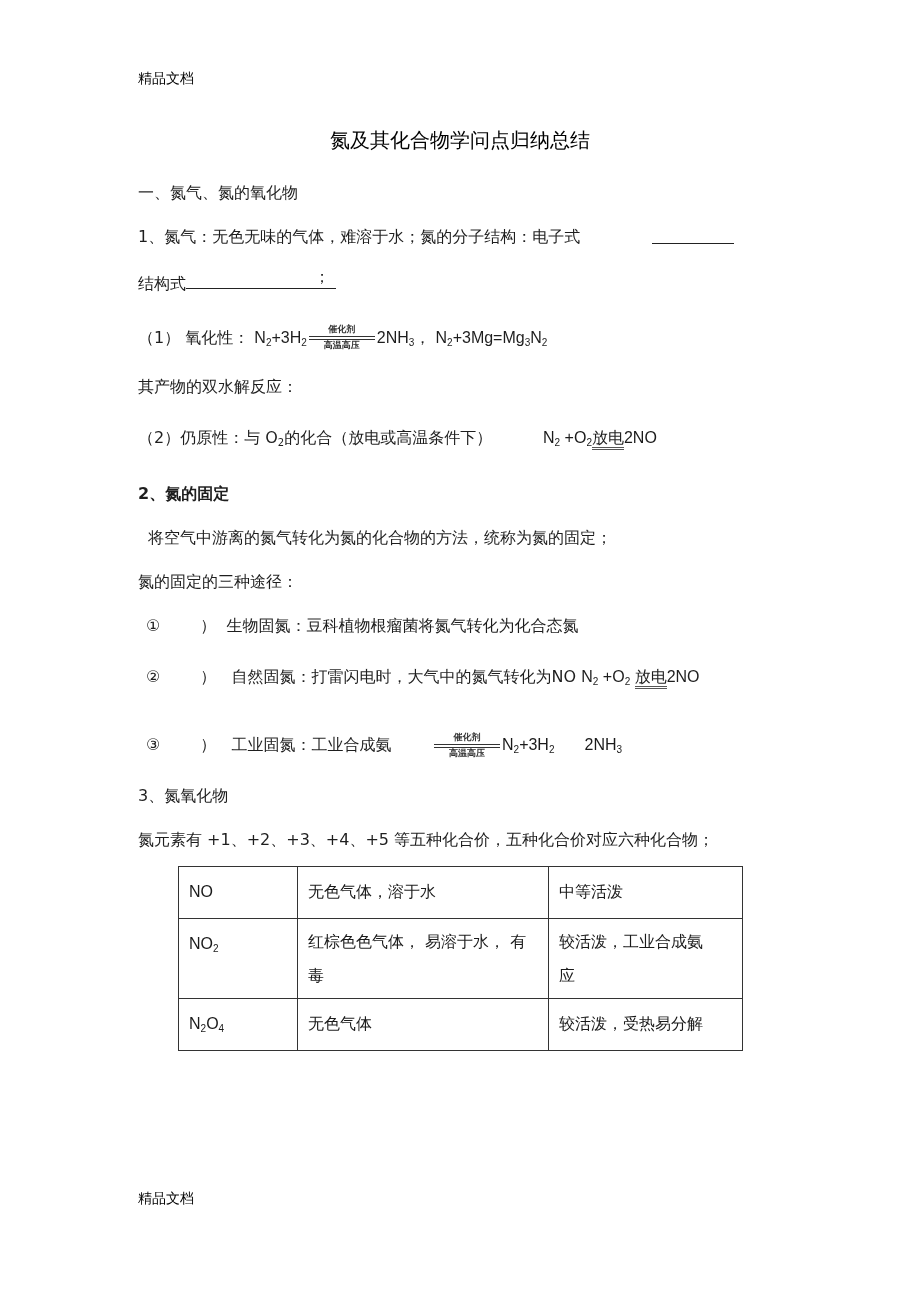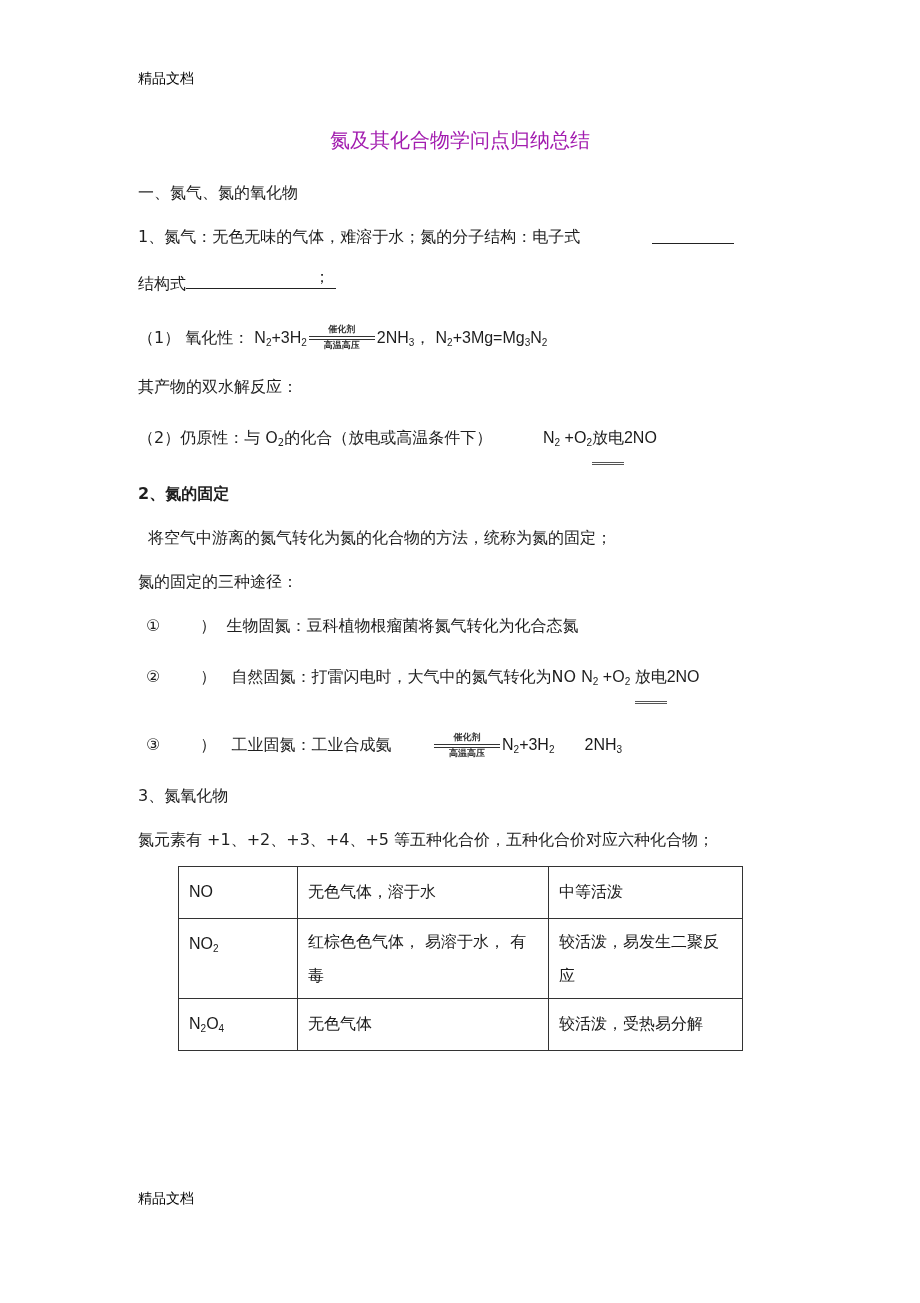--- a/index.html
+++ b/index.html
@@ -1,30 +1,30 @@
 <!DOCTYPE html>
 <html><head>
 <meta charset="utf-8">
 <style>
   html, body { margin:0; padding:0; background:#ffffff; }
   body { width:920px; height:1303px; position:relative; overflow:hidden;
          font-family:"DejaVu Sans", "Liberation Sans", sans-serif; color:#1a1a1a; }
   .abs { position:absolute; white-space:nowrap; }
   .hdr { font-size:14px; color:#000000; }
-  .title { font-size:20px; color:#a21caf; left:0; width:920px; text-align:center; }
+  .title { font-size:20px; color:#000000; left:0; width:920px; text-align:center; }
   .p { font-size:16px; color:#1e1e1e; }
   .lat { font-family:"Liberation Sans", sans-serif; font-size:16px; }
   sub { font-size:10px; vertical-align:-3px; }
   .blank { display:inline-block; border-bottom:1.5px solid #222; height:16px; vertical-align:baseline; }
   .cond { display:inline-block; position:relative; width:66px; height:26px; vertical-align:middle; margin:0 2px; }
   .cond .top { position:absolute; top:-2px; left:0; width:66px; text-align:center; font-size:9px; font-weight:bold; color:#333; }
   .cond .bot { position:absolute; top:14px; left:0; width:66px; text-align:center; font-size:9px; font-weight:bold; color:#333; }
   .cond .line1 { position:absolute; top:11px; left:0; width:66px; border-top:1px solid #333; }
   .cond .line2 { position:absolute; top:14px; left:0; width:66px; border-top:1px solid #333; }
-  .dbl { border-bottom:3px double #555; padding-bottom:16px; }
+  .dbl { border-bottom:3px double #555; padding-bottom:1px; }
   table.t { position:absolute; left:178px; top:866px; border-collapse:collapse; font-size:16px; }
   table.t td { border:1.5px solid #333; vertical-align:top; padding:0 10px; height:52px; line-height:26px; padding-top:12px; box-sizing:border-box; }
   .c1 { width:119px; } .c2 { width:251px; } .c3 { width:194px; }
   .center { text-align:center; }
 </style>
 </head>
 <body>
 
 <div class="abs hdr" style="left:138px;top:70px;">精品文档</div>
 
@@ -86,21 +86,21 @@
     <td class="c2">无色气体，溶于水</td>
     <td class="c3">中等活泼</td>
   </tr>
   <tr>
     <td class="c1 lat" style="height:80px;"><span>NO</span><sub>2</sub></td>
     <td class="c2" style="line-height:34px;padding-top:6px;">
           <div>红棕色色气体，  易溶于水，  有</div>
           <div>毒</div>
         </td>
     <td class="c3" style="line-height:34px;padding-top:6px;">
-          <div>较活泼，易发生二聚反</div>
+          <div>较活泼，工业合成氨</div>
           <div>应</div>
         </td>
   </tr>
   <tr>
     <td class="c1 lat"><span>N</span><sub>2</sub><span>O</span><sub>4</sub></td>
     <td class="c2">无色气体</td>
     <td class="c3">较活泼，受热易分解</td>
   </tr>
 </tbody>
   </table>

